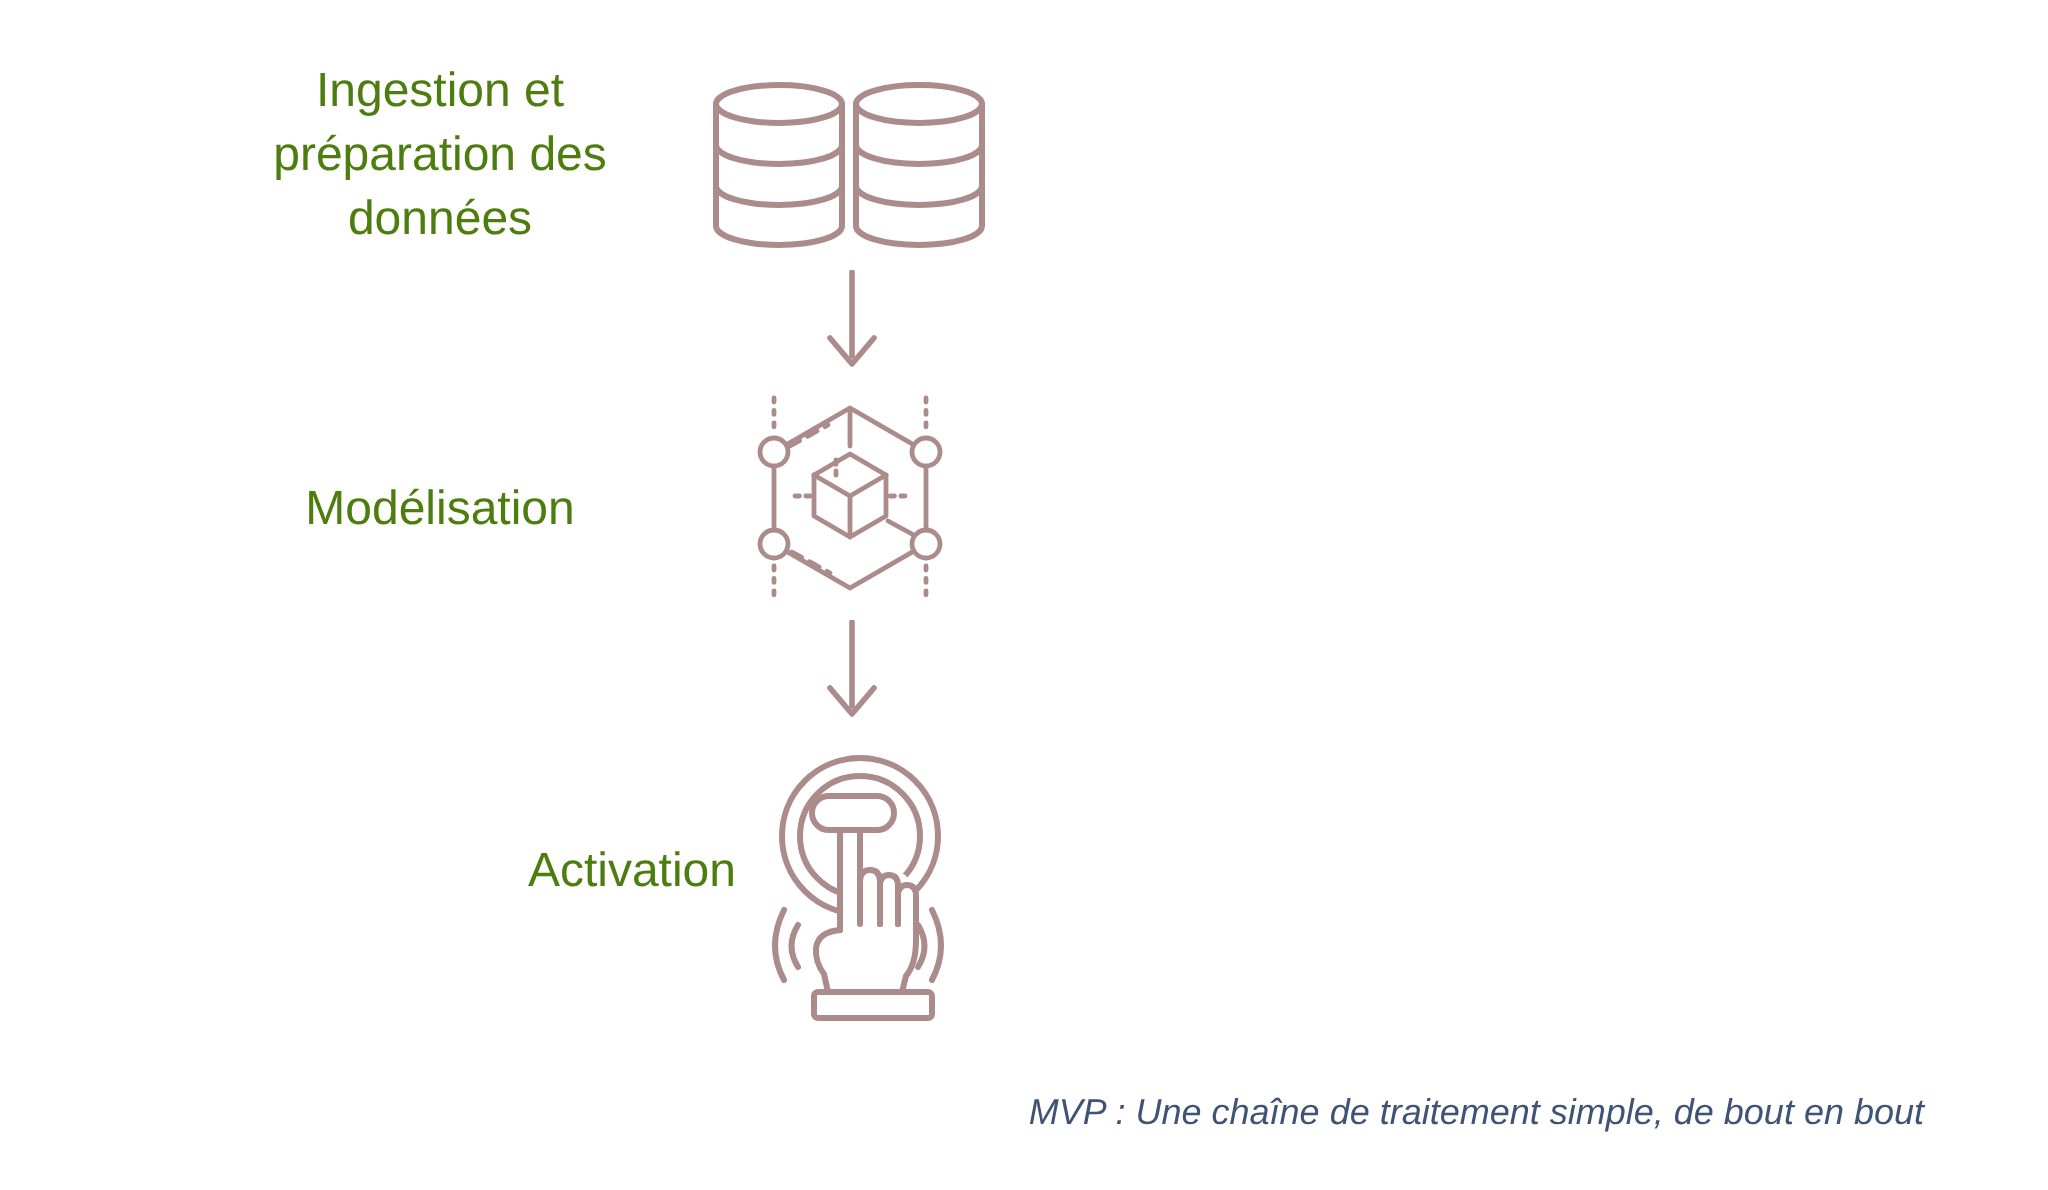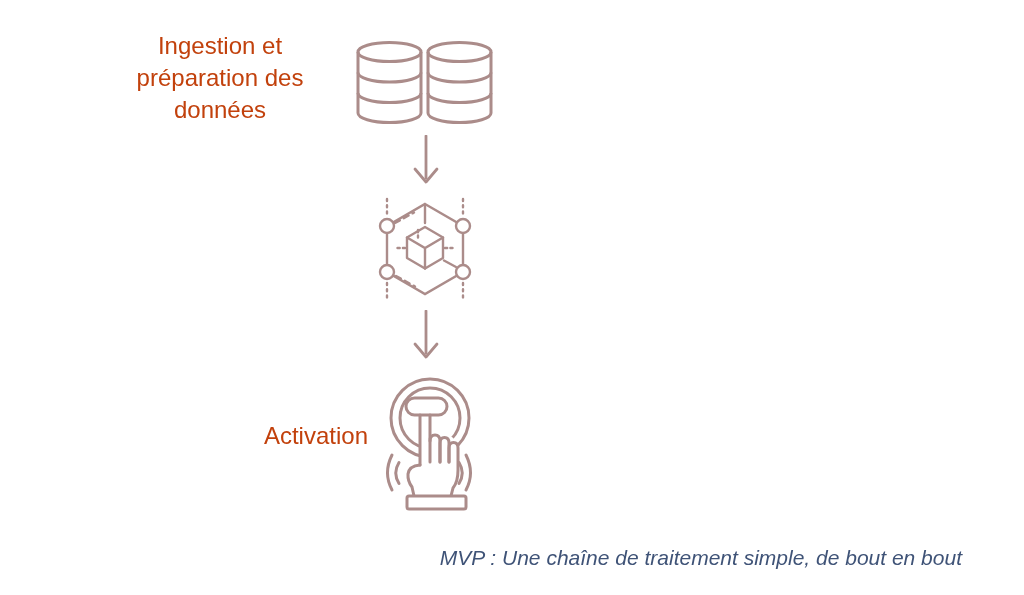--- a/index.html
+++ b/index.html
@@ -5,40 +5,40 @@
   html,body{margin:0;padding:0;background:#ffffff;}
   .canvas{
     position:relative;
     width:1024px;height:595px;
     background:#ffffff;
     font-family:"Liberation Sans", sans-serif;
     overflow:hidden;
   }
   .step-label{
     position:absolute;
-    color:#c2410c;
+    color:#4d7c0f;
     font-size:24px;
     line-height:32px;
     text-align:center;
     font-weight:400;
   }
   .step-label--1{left:130px;top:30px;width:180px;}
   .step-label--2{left:60px;top:239px;width:320px;}
   .step-label--3{left:48px;top:420px;width:320px;text-align:right;}
   .icon{position:absolute;}
   .icon--db{left:355px;top:40px;width:140px;height:85px;}
   .icon--model{left:377px;top:196px;width:96px;height:112px;}
   .icon--hand{left:378px;top:375px;width:112px;height:138px;}
   .arrow{position:absolute;width:30px;height:52px;}
   .arrow--1{left:411px;top:135px;}
   .arrow--2{left:411px;top:310px;}
   .caption{
     position:absolute;
     right:62px;top:546px;
-    font-size:21px;
+    font-size:18px;
     font-style:italic;
     color:#3f5377;
   }
   svg{display:block;width:100%;height:100%;}
 </style>
 </head>
 <body>
 
 <div class="canvas">
 
@@ -61,20 +61,21 @@
 
   <div class="arrow arrow--1">
     <svg viewBox="0 0 30 52" xmlns="http://www.w3.org/2000/svg">
       <g fill="none" stroke="#ab8c8a" stroke-width="2.8" stroke-linecap="round" stroke-linejoin="round">
         <path d="M15,1 V43"></path>
         <path d="M4,34 L15,47 L26,34"></path>
       </g>
     </svg>
   </div>
 
+  <div class="step-label step-label--2">Modélisation</div>
 
   <div class="icon icon--model">
     <svg viewBox="0 0 96 112" xmlns="http://www.w3.org/2000/svg">
       <g fill="none" stroke="#ab8c8a" stroke-width="2.4" stroke-linecap="round">
         <path d="M48,8 L86,30 V76 L48,98 L10,76 V30 Z"></path>
         <path d="M48,9 V27"></path>
         <path d="M48,31 L66,41.5 V62 L48,72.5 L30,62 V41.5 Z" stroke-linejoin="round"></path>
         <path d="M30,41.5 L48,52 L66,41.5 M48,52 V72.5"></path>
         <path d="M67,64.5 L79,71"></path>
         <path stroke-dasharray="5.5,4.5" d="M18,27 L37,16.5"></path>

